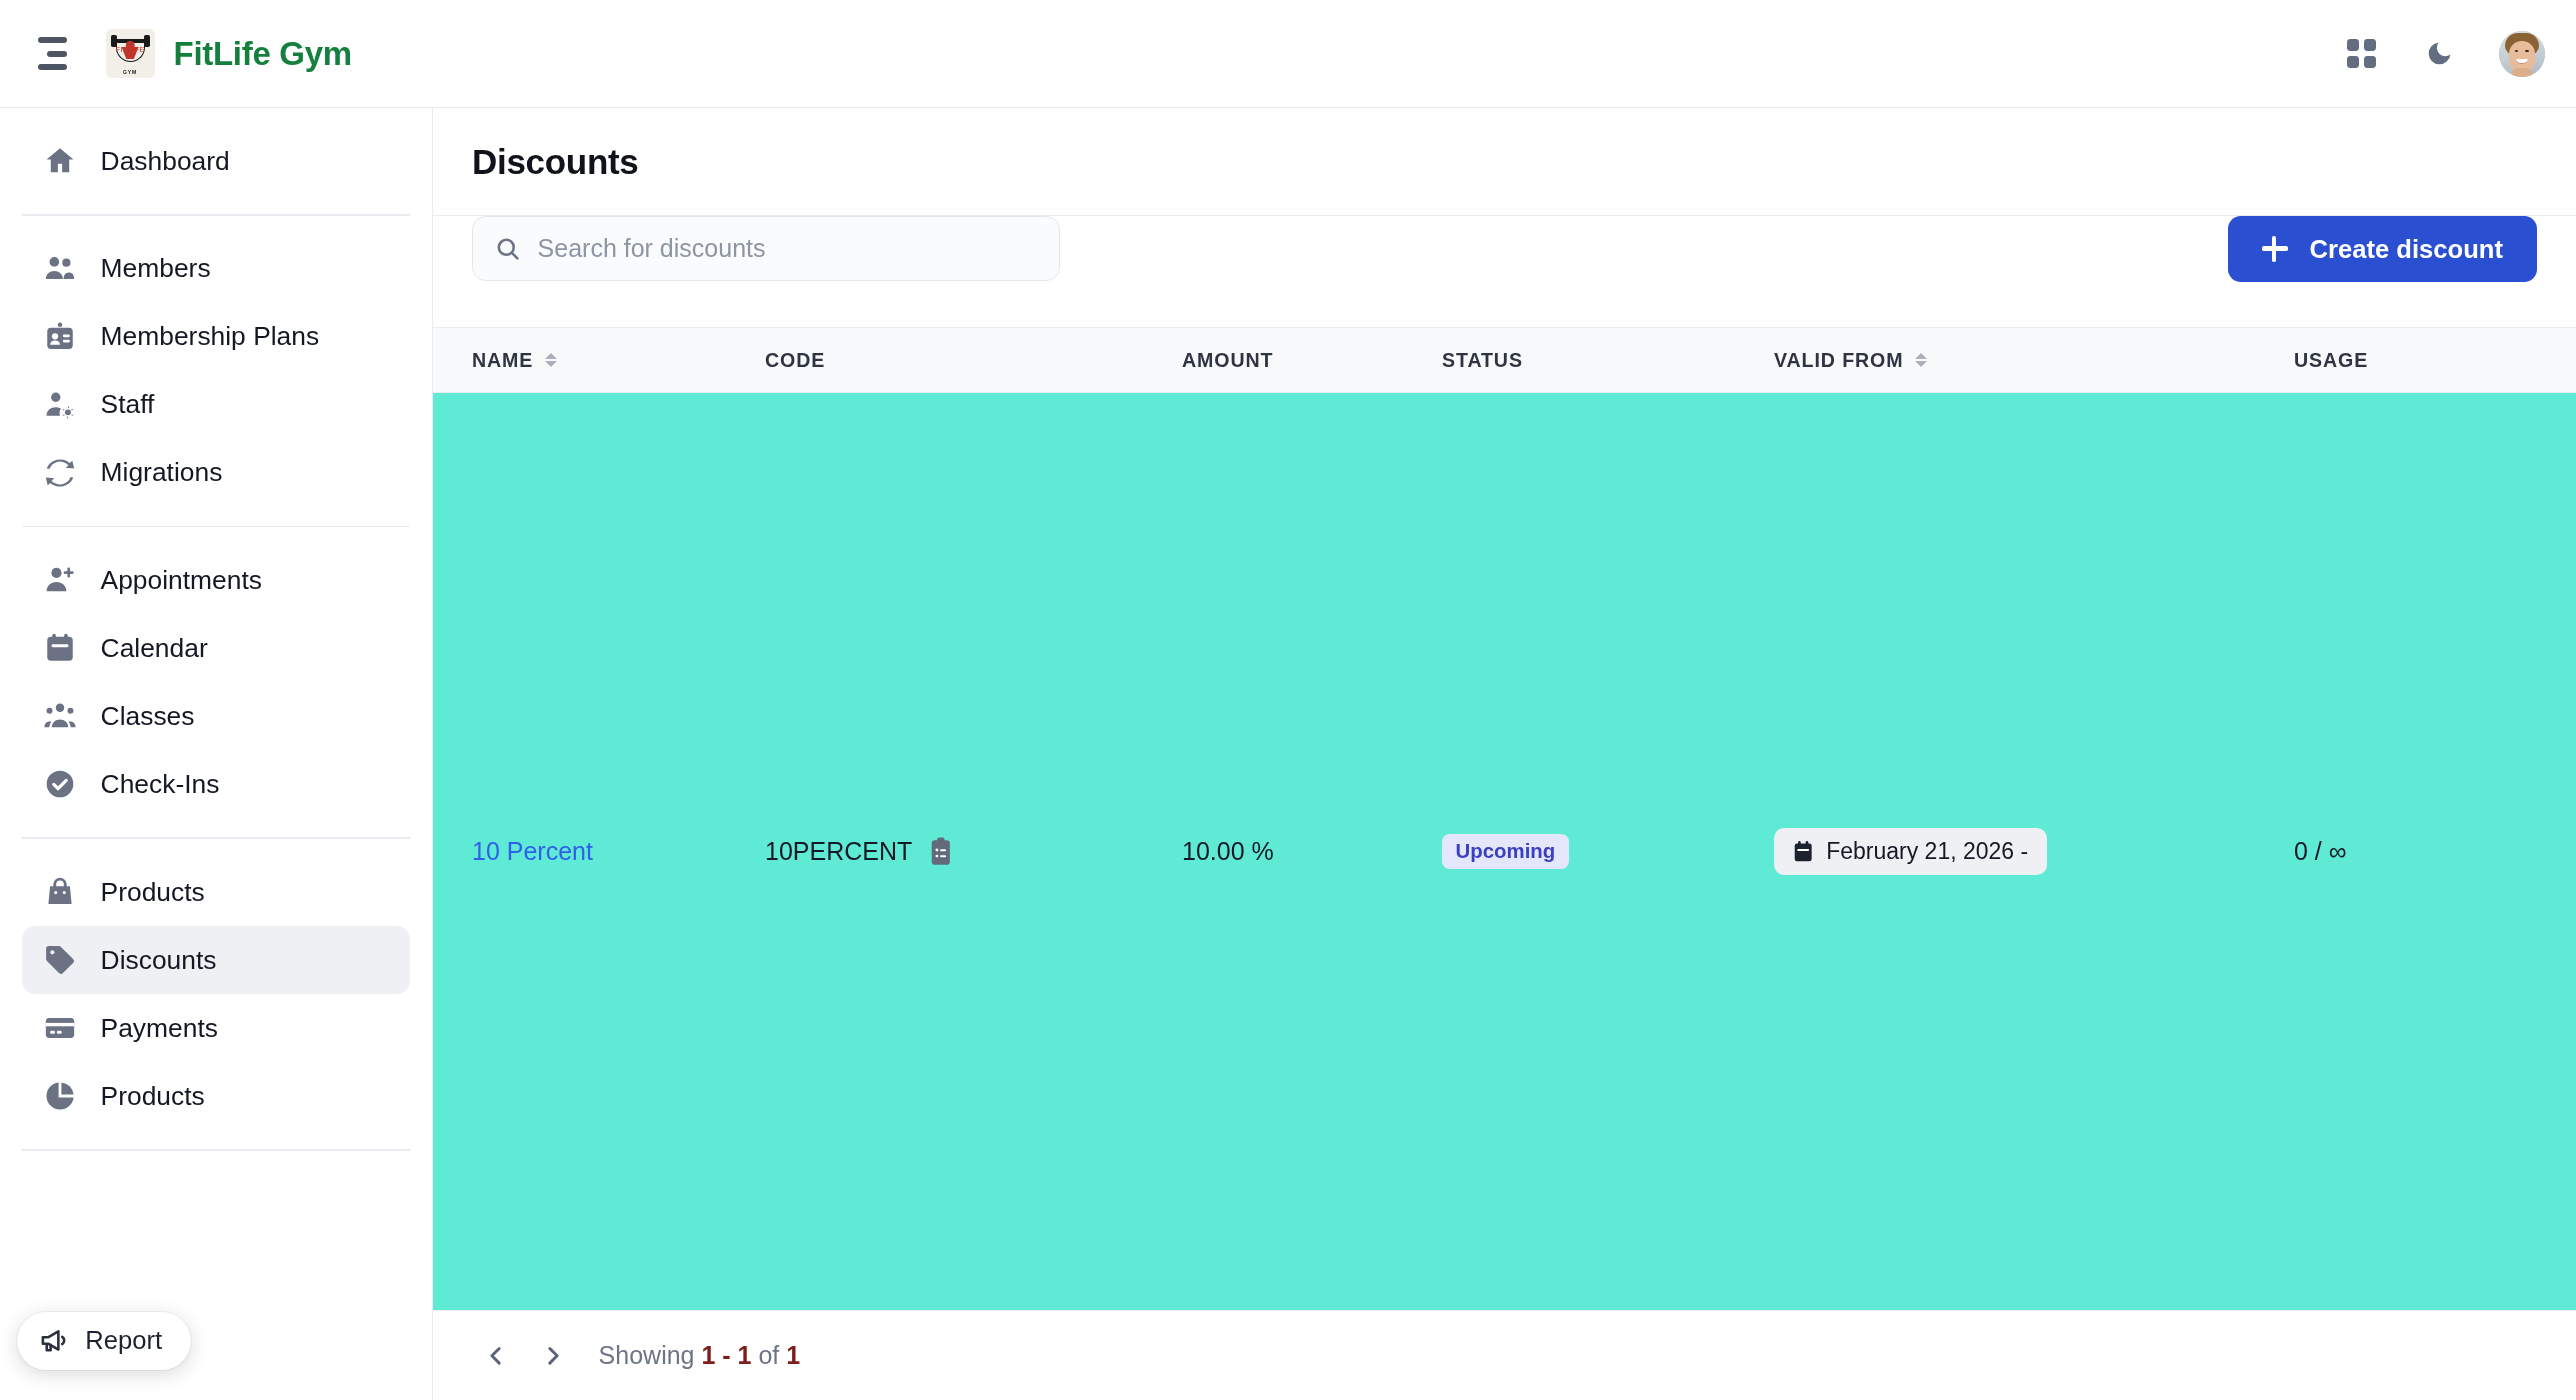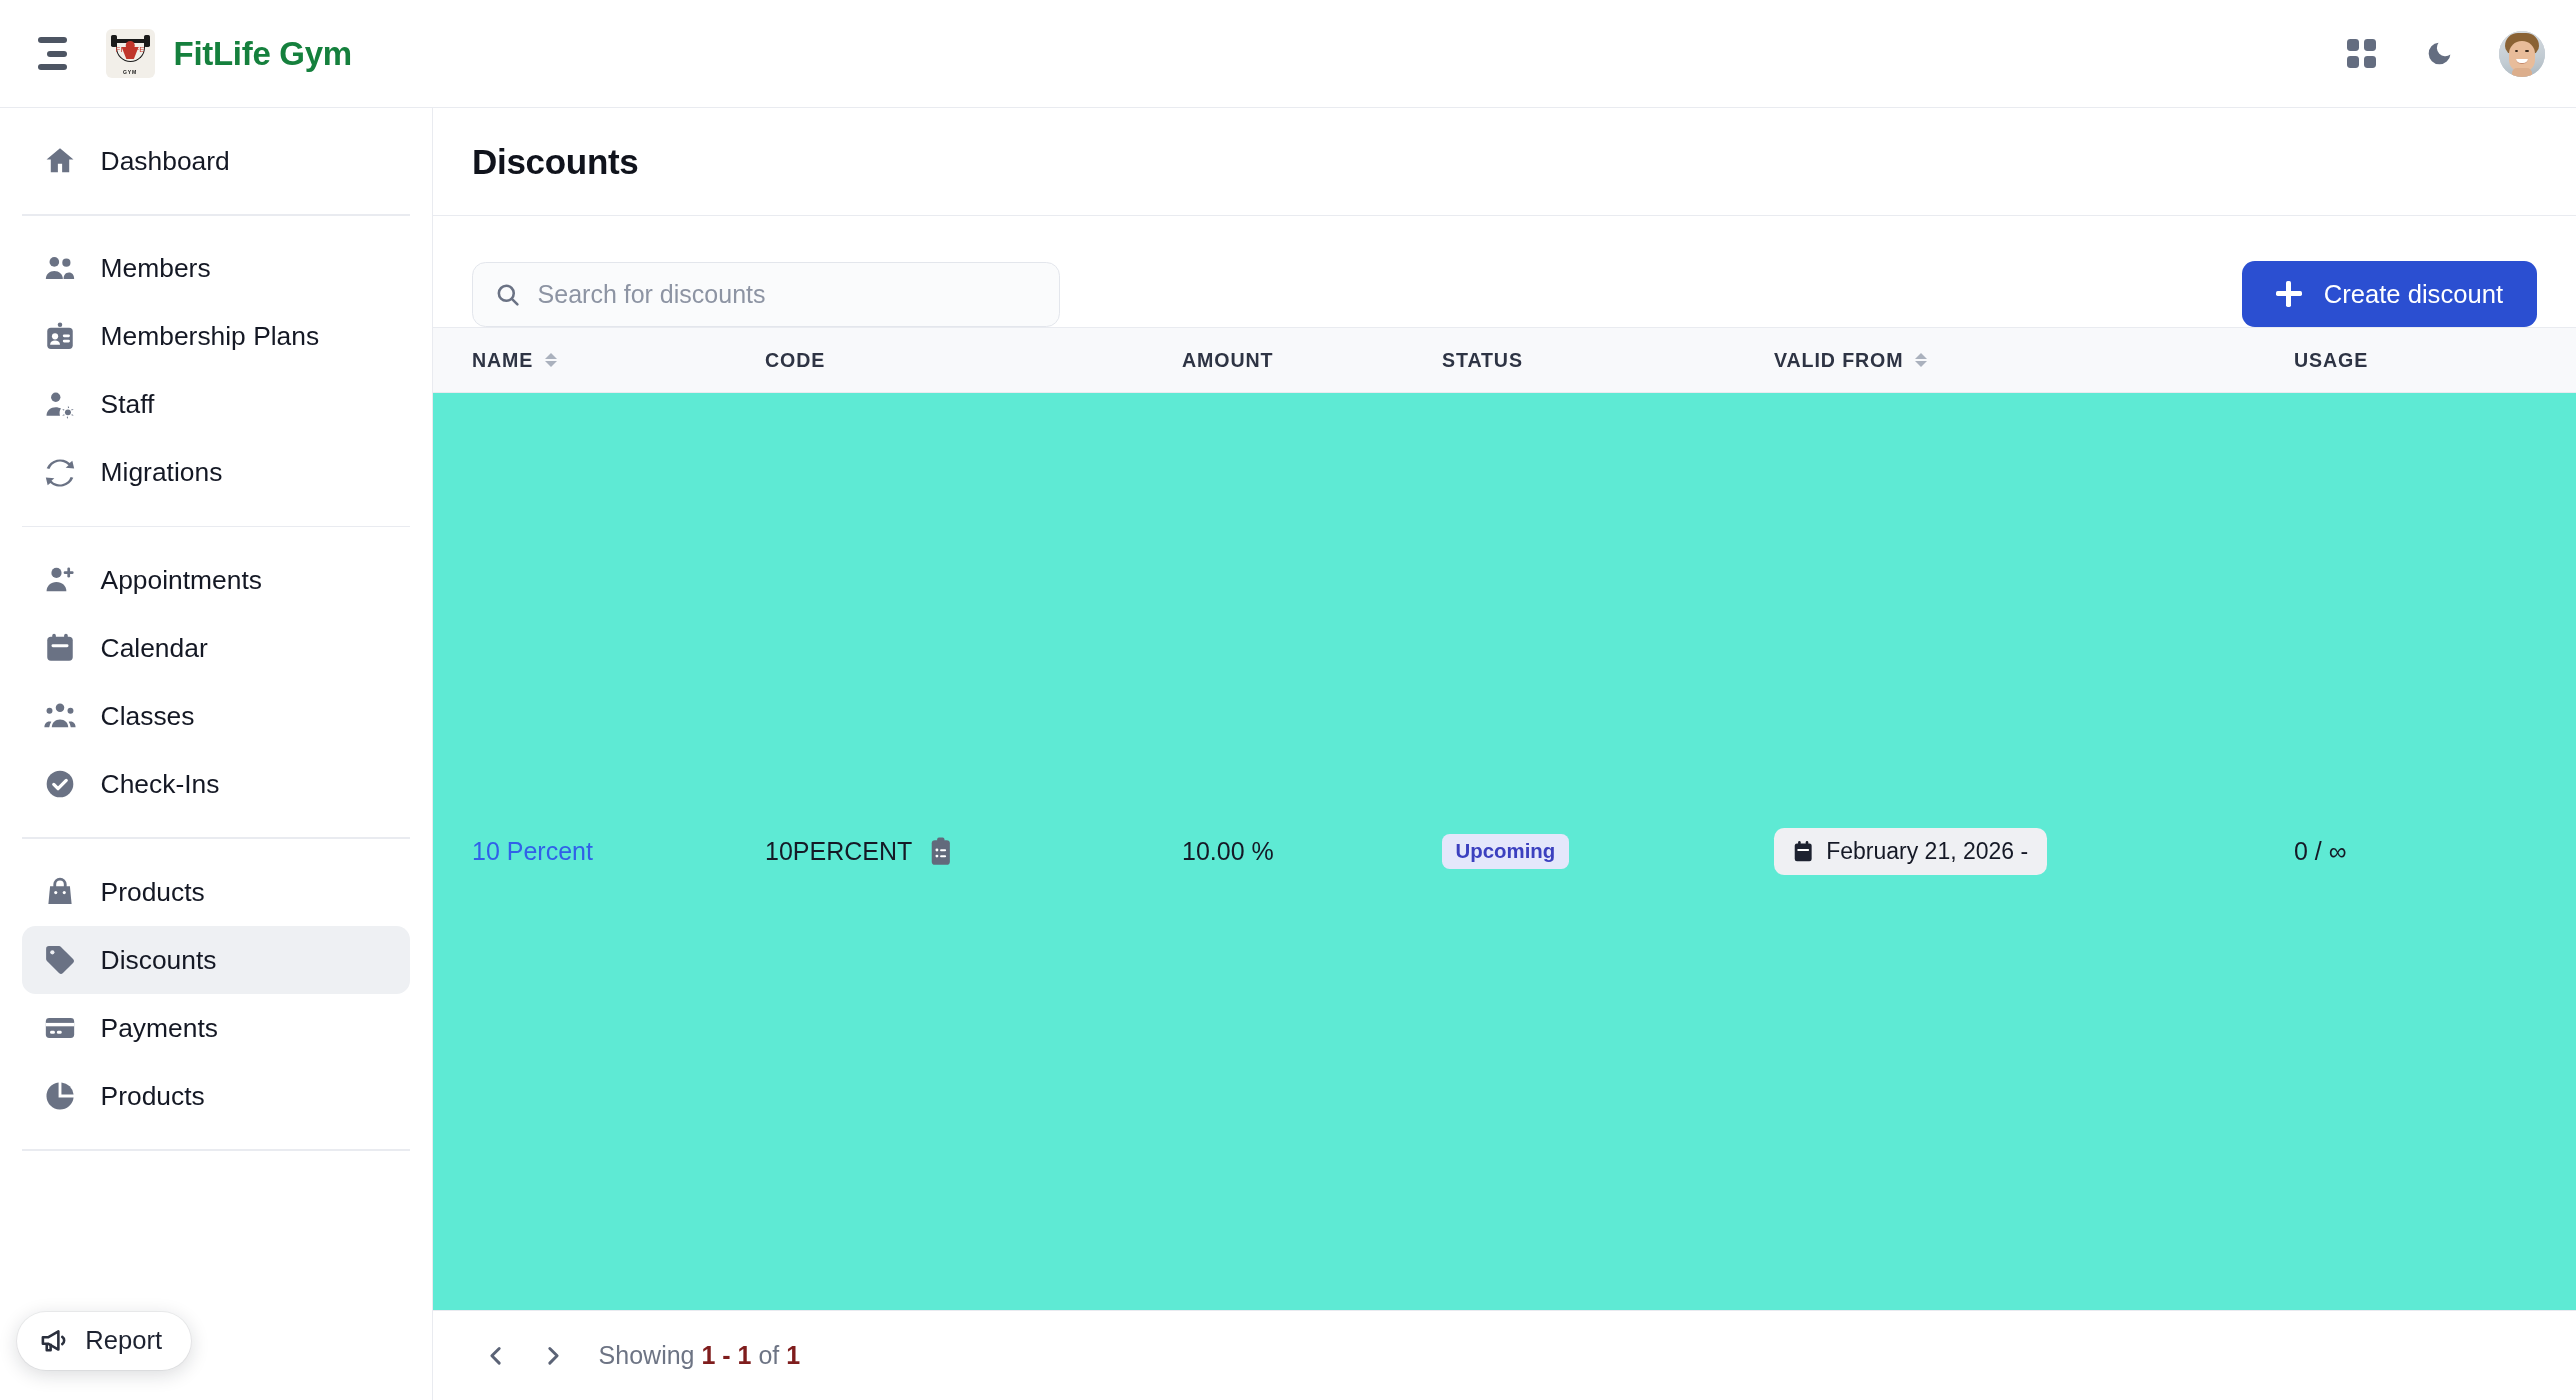--- a/index.html
+++ b/index.html
@@ -101,21 +101,21 @@
   .page-head {
     height: 108px; min-height: 108px;
     display: flex; align-items: center;
     padding: 0 39px;
     border-bottom: 1.7px solid #e9ebf0;
   }
   .page-title { font-size: 35px; font-weight: bold; color: #10131c; letter-spacing: -0.3px; }
 
   .toolbar {
     height: 111px; min-height: 111px;
-    display: flex; align-items: flex-end;
+    display: flex; align-items: flex-start;
     padding: 0 39px;
     gap: 44px;
   }
   .search-box {
     width: 588px; height: 65px;
     border: 1.7px solid #e3e6ec; border-radius: 13.6px;
     background: #fafbfc;
     display: flex; align-items: center; gap: 17px;
     padding: 0 22px;
   }
@@ -128,21 +128,21 @@
   .search-box input::placeholder { color: #8d94a3; }
 
   .btn-primary {
     margin-left: auto;
     height: 66px;
     background: #2b4fd1; color: #ffffff;
     border: none; border-radius: 12.8px;
     display: flex; align-items: center; gap: 22px;
     padding: 0 34px;
     font-family: "Liberation Sans", sans-serif;
-    font-size: 25.6px; font-weight: normal;
+    font-size: 25.6px; font-weight: bold;
     cursor: pointer; white-space: nowrap;
   }
   .btn-primary .plus { position: relative; width: 25.6px; height: 25.6px; flex: none; }
   .btn-primary .plus:before, .btn-primary .plus:after {
     content: ""; position: absolute; background: #ffffff; border-radius: 1.7px;
   }
   .btn-primary .plus:before { left: 0; top: 10.2px; width: 25.6px; height: 4.3px; }
   .btn-primary .plus:after { top: 0; left: 10.2px; width: 4.3px; height: 25.6px; }
 
   

